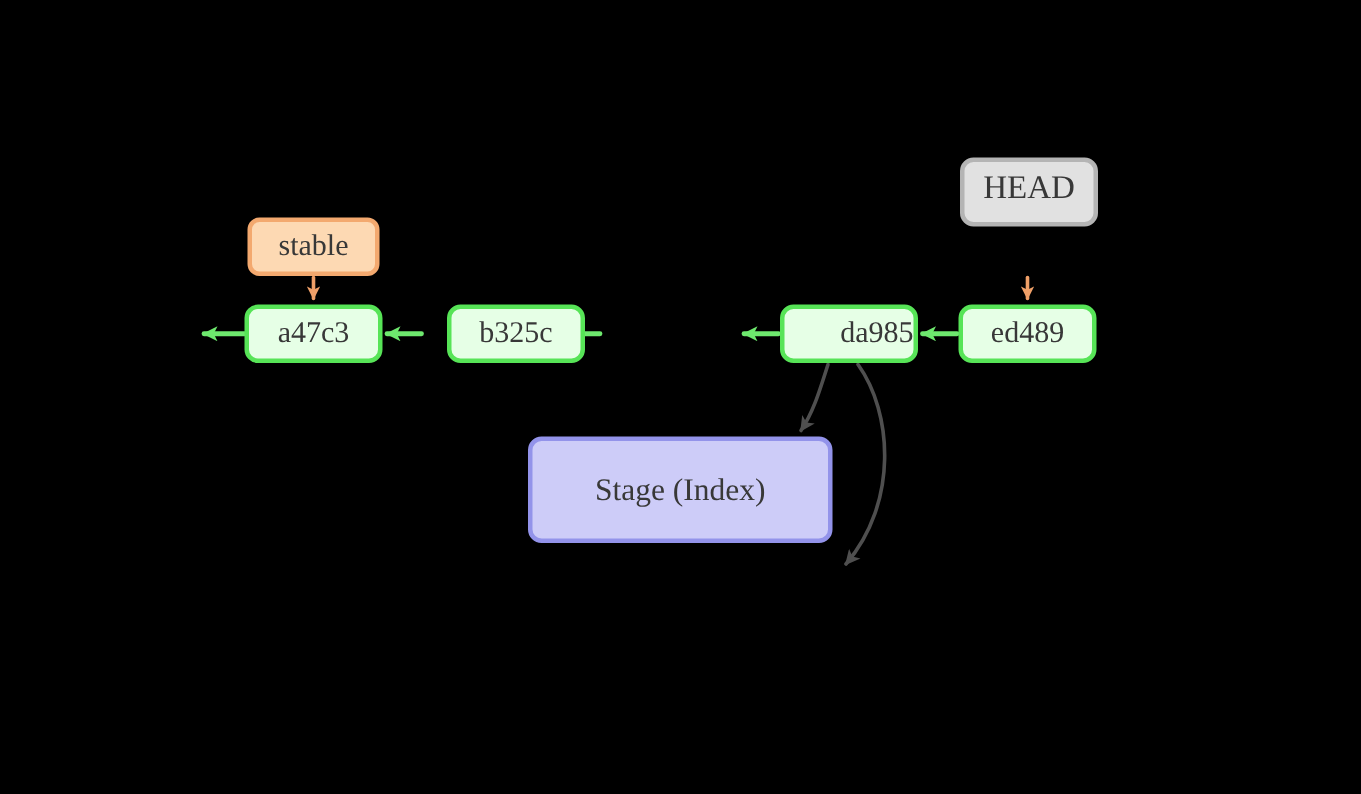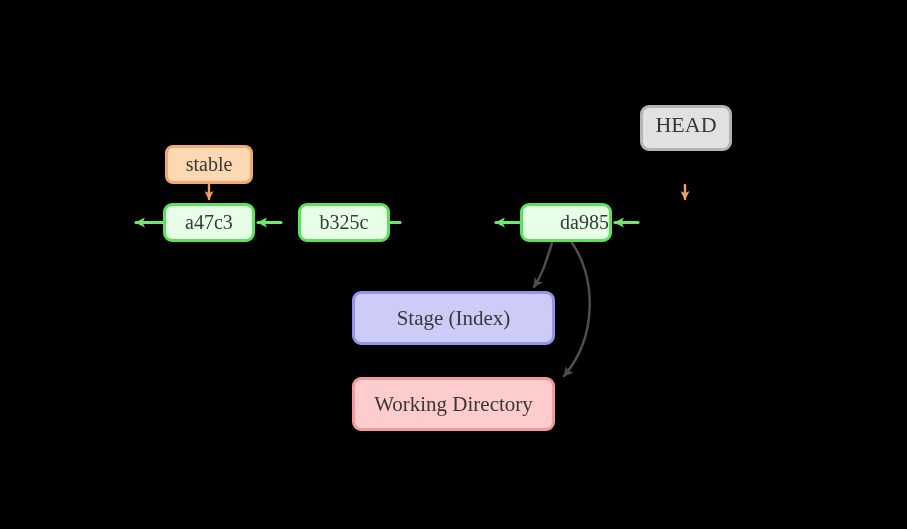--- a/index.html
+++ b/index.html
@@ -46,21 +46,21 @@
     height: 46px;
     background: var(--head_fill, #e1e1e1);
     border: 3px solid var(--head_border, #b4b4b4);
     border-radius: 9px;
     font-size: 22px;
     align-items: flex-start;
     padding-top: 4px;
   }
   .area {
     width: 203px;
-    height: 54px;
+    height: 71px;
     left: 352px;
     border-radius: 9px;
     font-size: 21px;
   }
   .stage {
     background: var(--stage_fill, #cdccf8);
     border: 3px solid var(--stage_border, #9393ea);
   }
   .workdir {
     background: var(--wd_fill, #fdcccc);
@@ -121,22 +121,22 @@
 
   <div class="node commit" style="left:163px;">
     <span>a47c3</span>
   </div>
   <div class="node commit" style="left:282px;margin-left:16px;">
     <span>b325c</span>
   </div>
   <div class="node commit" style="left:520px;justify-content:flex-end;">
     <span>da985</span>
   </div>
+  <div class="node commit" style="left:639px;">
+    <span>ed489</span>
+  </div>
 
   <div class="node area stage" style="top:291px;">
     <span>Stage (Index)</span>
   </div>
 
-  <div class="node area workdir" style="top:377px;">
-    <span>Working Directory</span>
-  </div>
 
 </div>
 
 </body></html>

